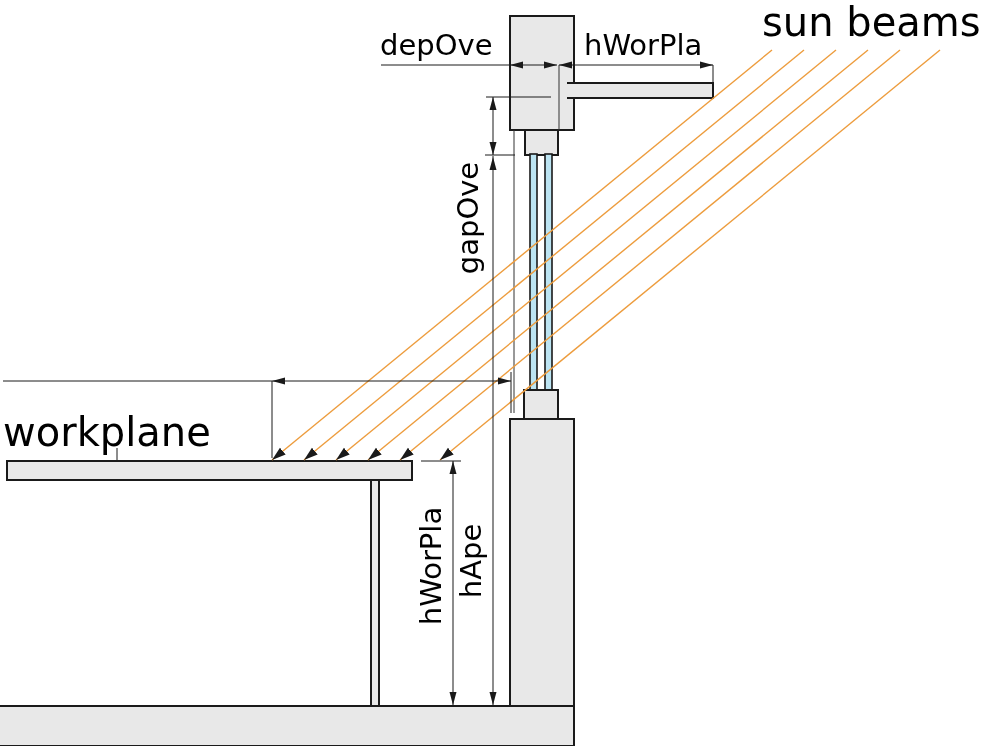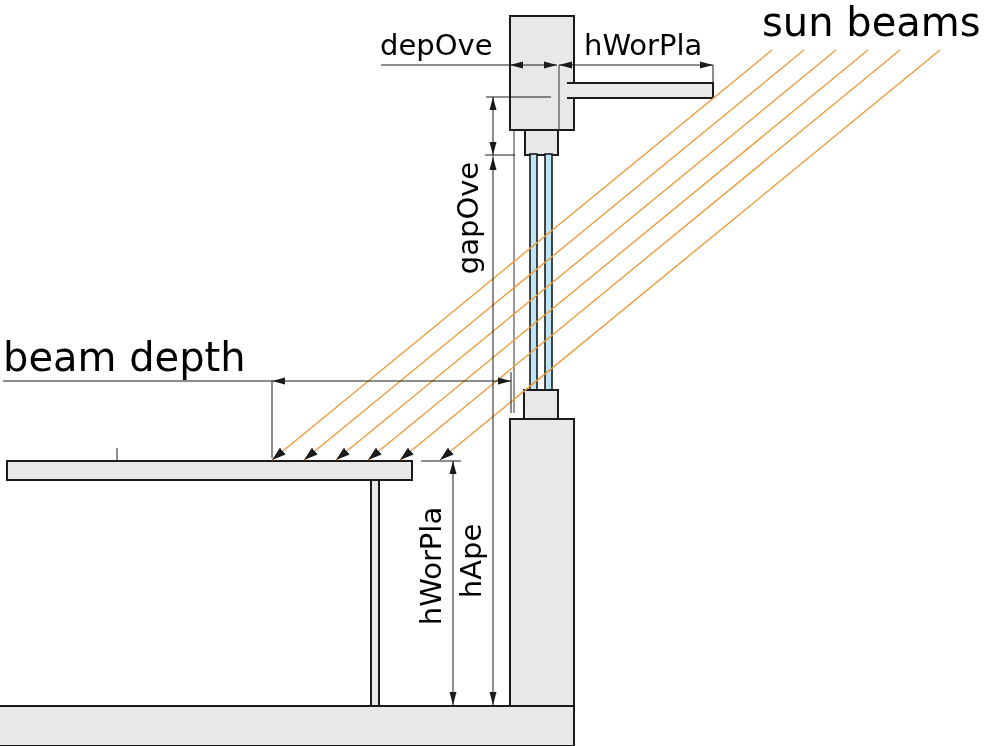--- a/index.html
+++ b/index.html
@@ -102,22 +102,22 @@
       <path class="arr" d="M511,381 L498,377.5 L498,384.5 Z"></path>
       <line class="dim" x1="272" y1="381" x2="272" y2="458"></line>
       <line class="dim" x1="511" y1="372" x2="511" y2="413"></line>
 
       <line class="dim" x1="117" y1="448" x2="117" y2="462"></line>
     </g>
   </svg>
 
   <div class="lbl lbl-big" style="left:762px;top:2px;">sun beams</div>
 
-  <div class="lbl lbl-big" style="left:3px;top:337px;">beam depth</div>
 
+  <div class="lbl lbl-big" style="left:3px;top:412px;">workplane</div>
 
   <div class="lbl lbl-dim" style="left:380px;top:31px;">depOve</div>
 
   <div class="lbl lbl-dim" style="left:584px;top:31px;">hWorPla</div>
 
   <div class="lbl lbl-dim vlabel" style="left:468px;top:218px;">gapOve</div>
 
   <div class="lbl lbl-dim vlabel" style="left:471px;top:561px;">hApe</div>
 
   <div class="lbl lbl-dim vlabel" style="left:431px;top:566px;">hWorPla</div>

